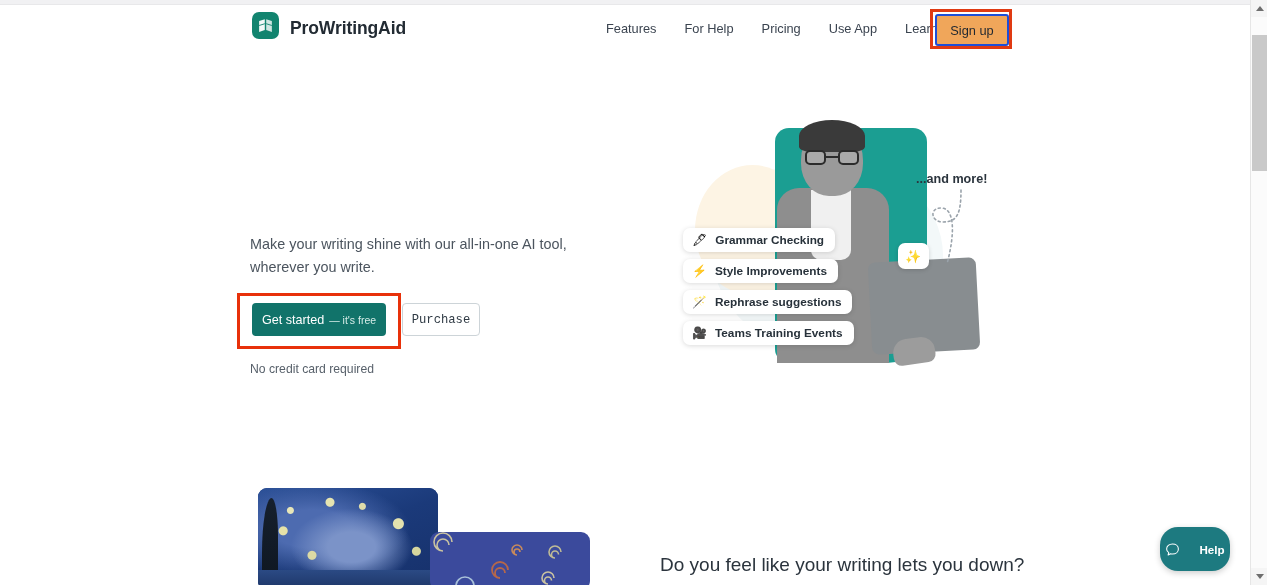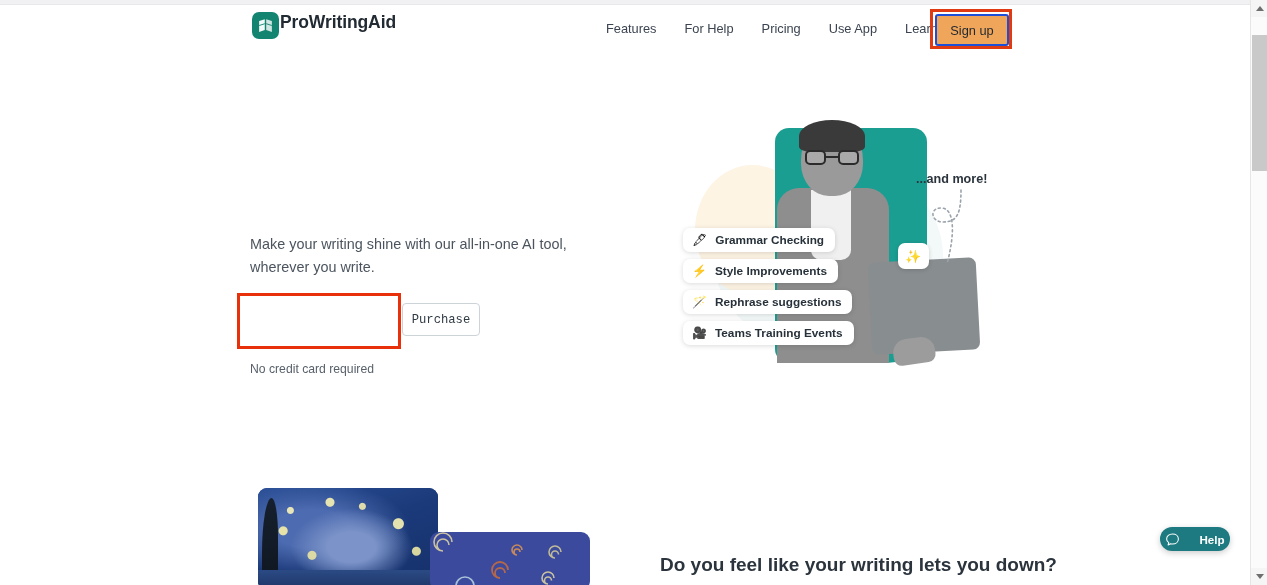--- a/index.html
+++ b/index.html
@@ -65,21 +65,21 @@
   }
 
   
   .site-header {
     position: absolute; top: 0; left: 0;
     width: 1250px; height: 48px;
     background: #ffffff;
   }
   .brand {
     position: absolute; left: 252px; top: 7px;
-    display: flex; align-items: flex-start; gap: 1px;
+    display: flex; align-items: flex-end; gap: 11px;
     text-decoration: none;
   }
   .brand-logo {
     width: 27px; height: 27px;
     border-radius: 7px;
     background: #12846f;
     display: flex; align-items: center; justify-content: center;
   }
   .brand-name {
     font-size: 17.5px;
@@ -346,29 +346,29 @@
     position: absolute; left: 430px; top: 527px;
     width: 160px; height: 58px;
     border-radius: 9px;
     background: #3b4a9c;
     overflow: hidden;
   }
 
   .section-q {
     position: absolute; left: 660px; top: 549px;
     font-size: 19px;
-    font-weight: bold;
+    font-weight: normal;
     color: #2b343d;
     white-space: nowrap;
   }
 
   
   .help-widget {
     position: absolute; left: 1160px; top: 522px;
-    width: 70px; height: 24px;
+    width: 70px; height: 44px;
     background: #1d7a80;
     border-radius: 18px;
     display: flex; align-items: center; justify-content: center;
     gap: 19px;
     cursor: pointer;
     box-shadow: 0 2px 6px rgba(0,0,0,0.2);
     z-index: 20;
   }
   .help-widget .lbl {
     font-size: 11.6px;
@@ -409,20 +409,24 @@
       </nav>
 
       <div class="signup-wrap">
         <button class="signup-btn">Sign up</button>
       </div>
     </div>
 
     <p class="hero-sub">Make your writing shine with our all-in-one AI tool, wherever you write.</p>
 
     <div class="cta-outline"></div>
+    <button class="btn-get-started">
+      <span class="main">Get started</span>
+      <span class="sub">— it's free</span>
+    </button>
 
     <button class="btn-purchase">Purchase</button>
     <div class="no-card">No credit card required</div>
 
     <div class="hero-art">
       <div class="art-blob"></div>
       <div class="art-blob2"></div>
       <div class="art-teal-block"></div>
 
       <div class="art-person">

